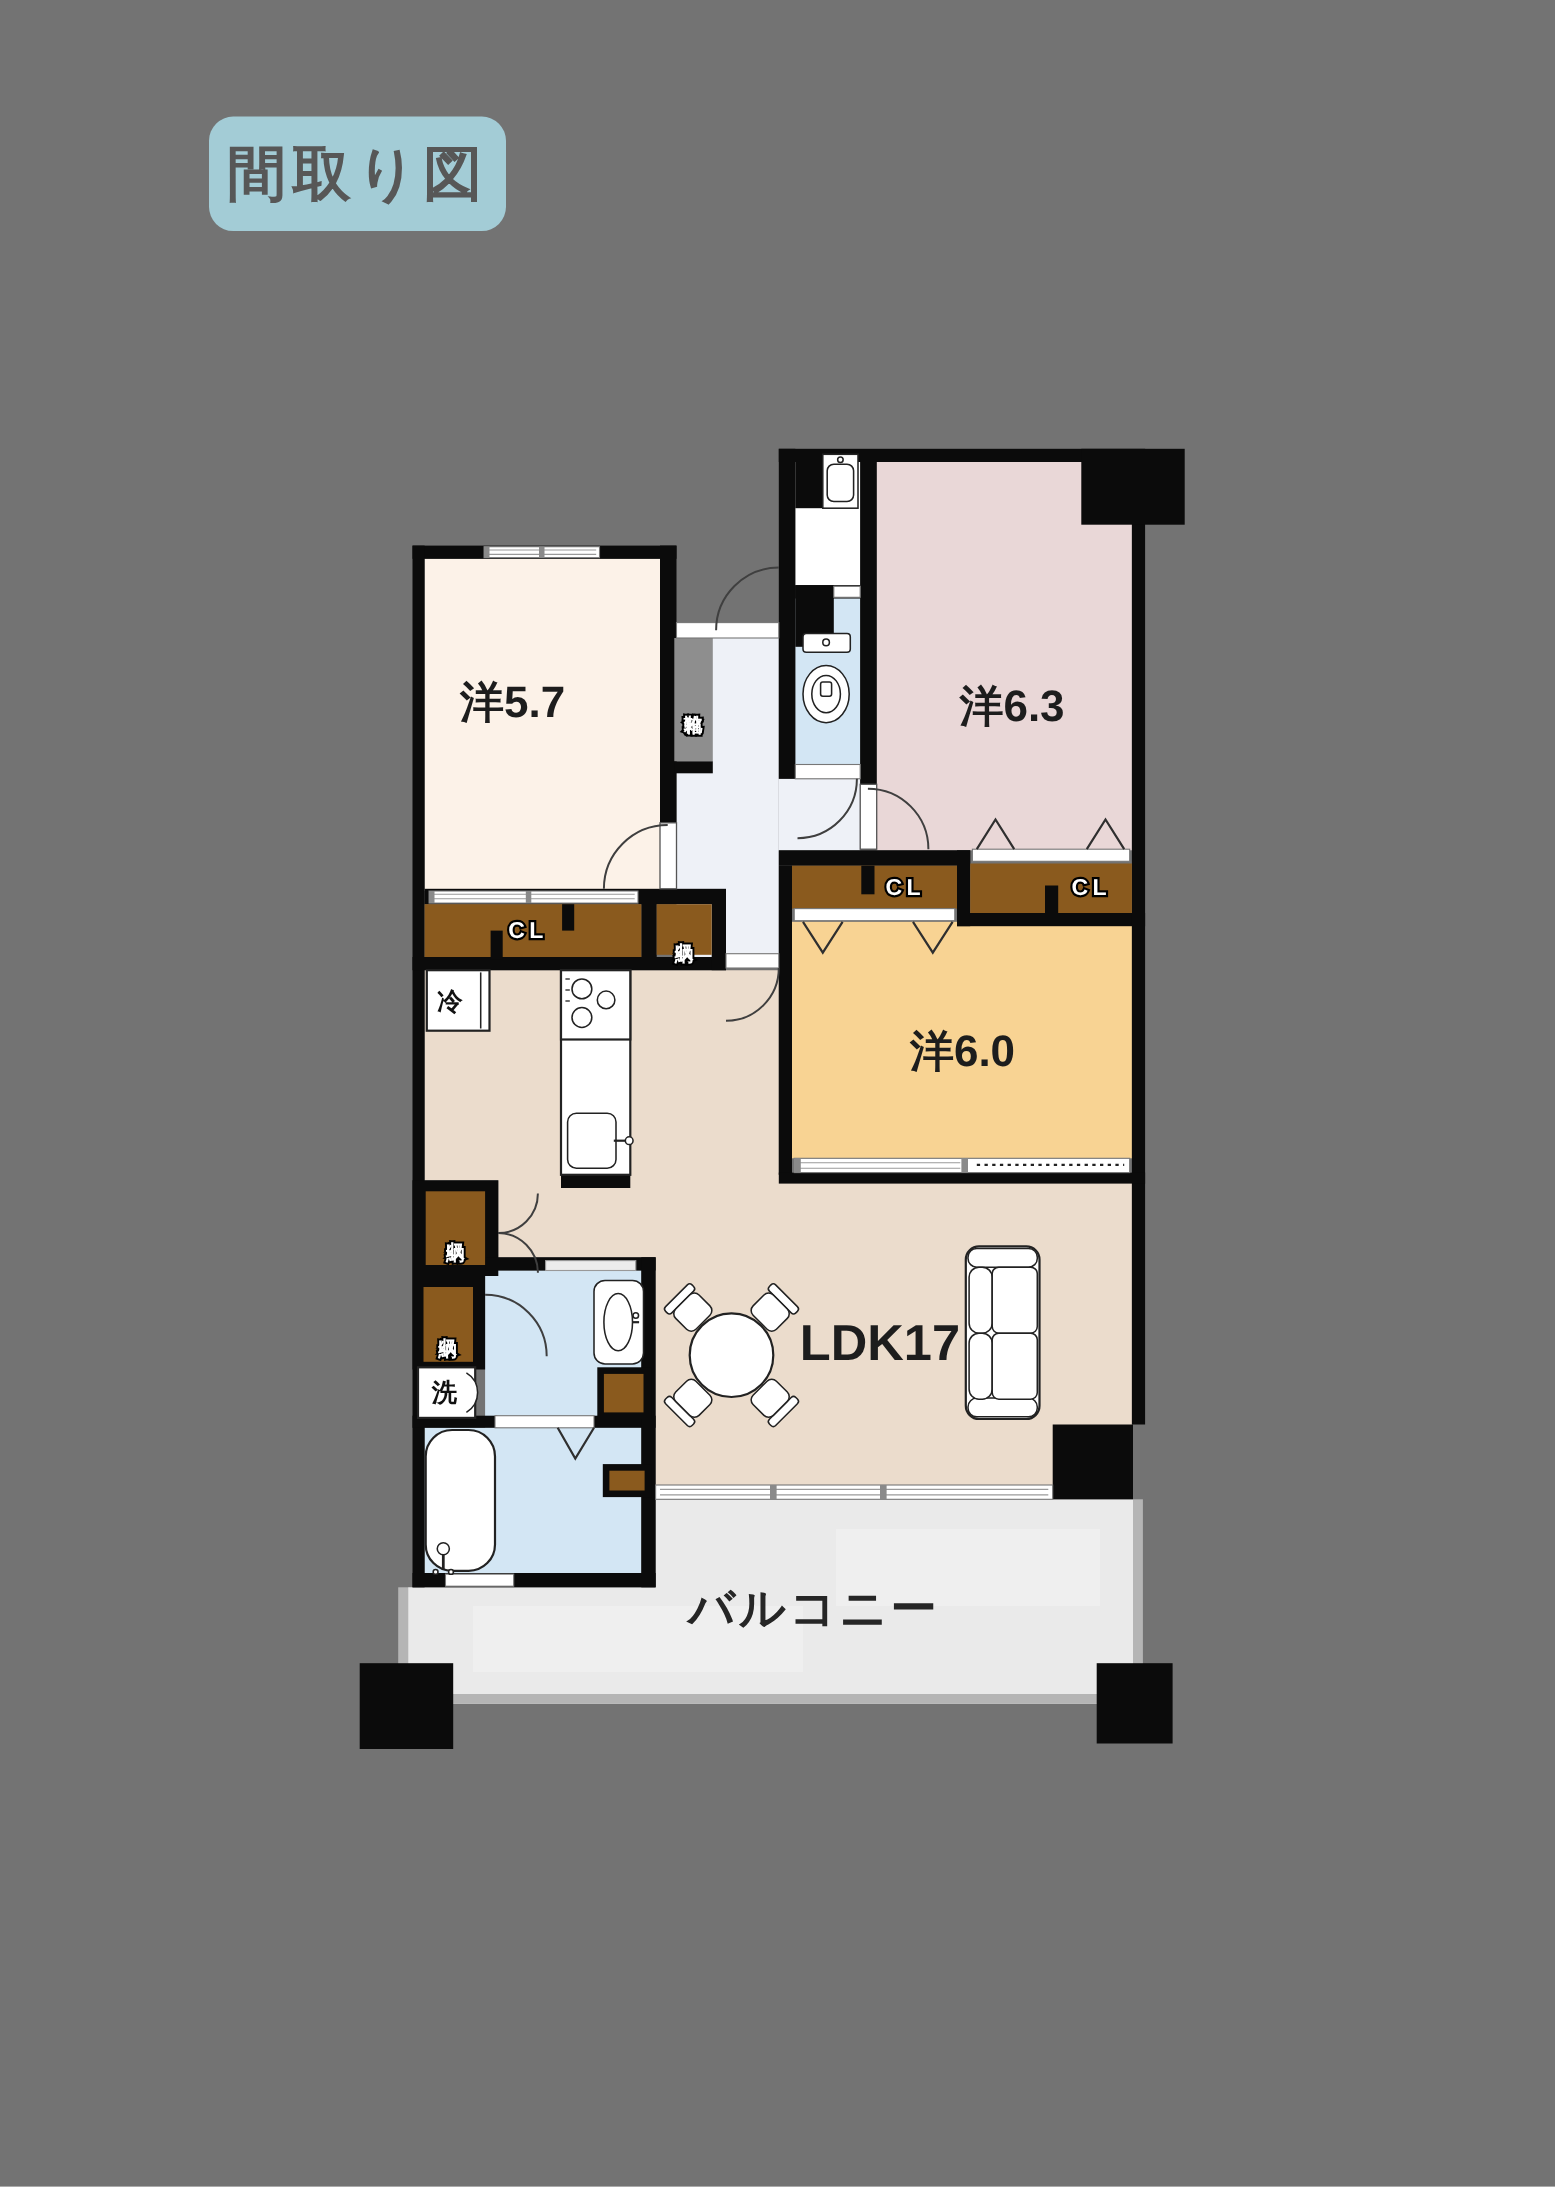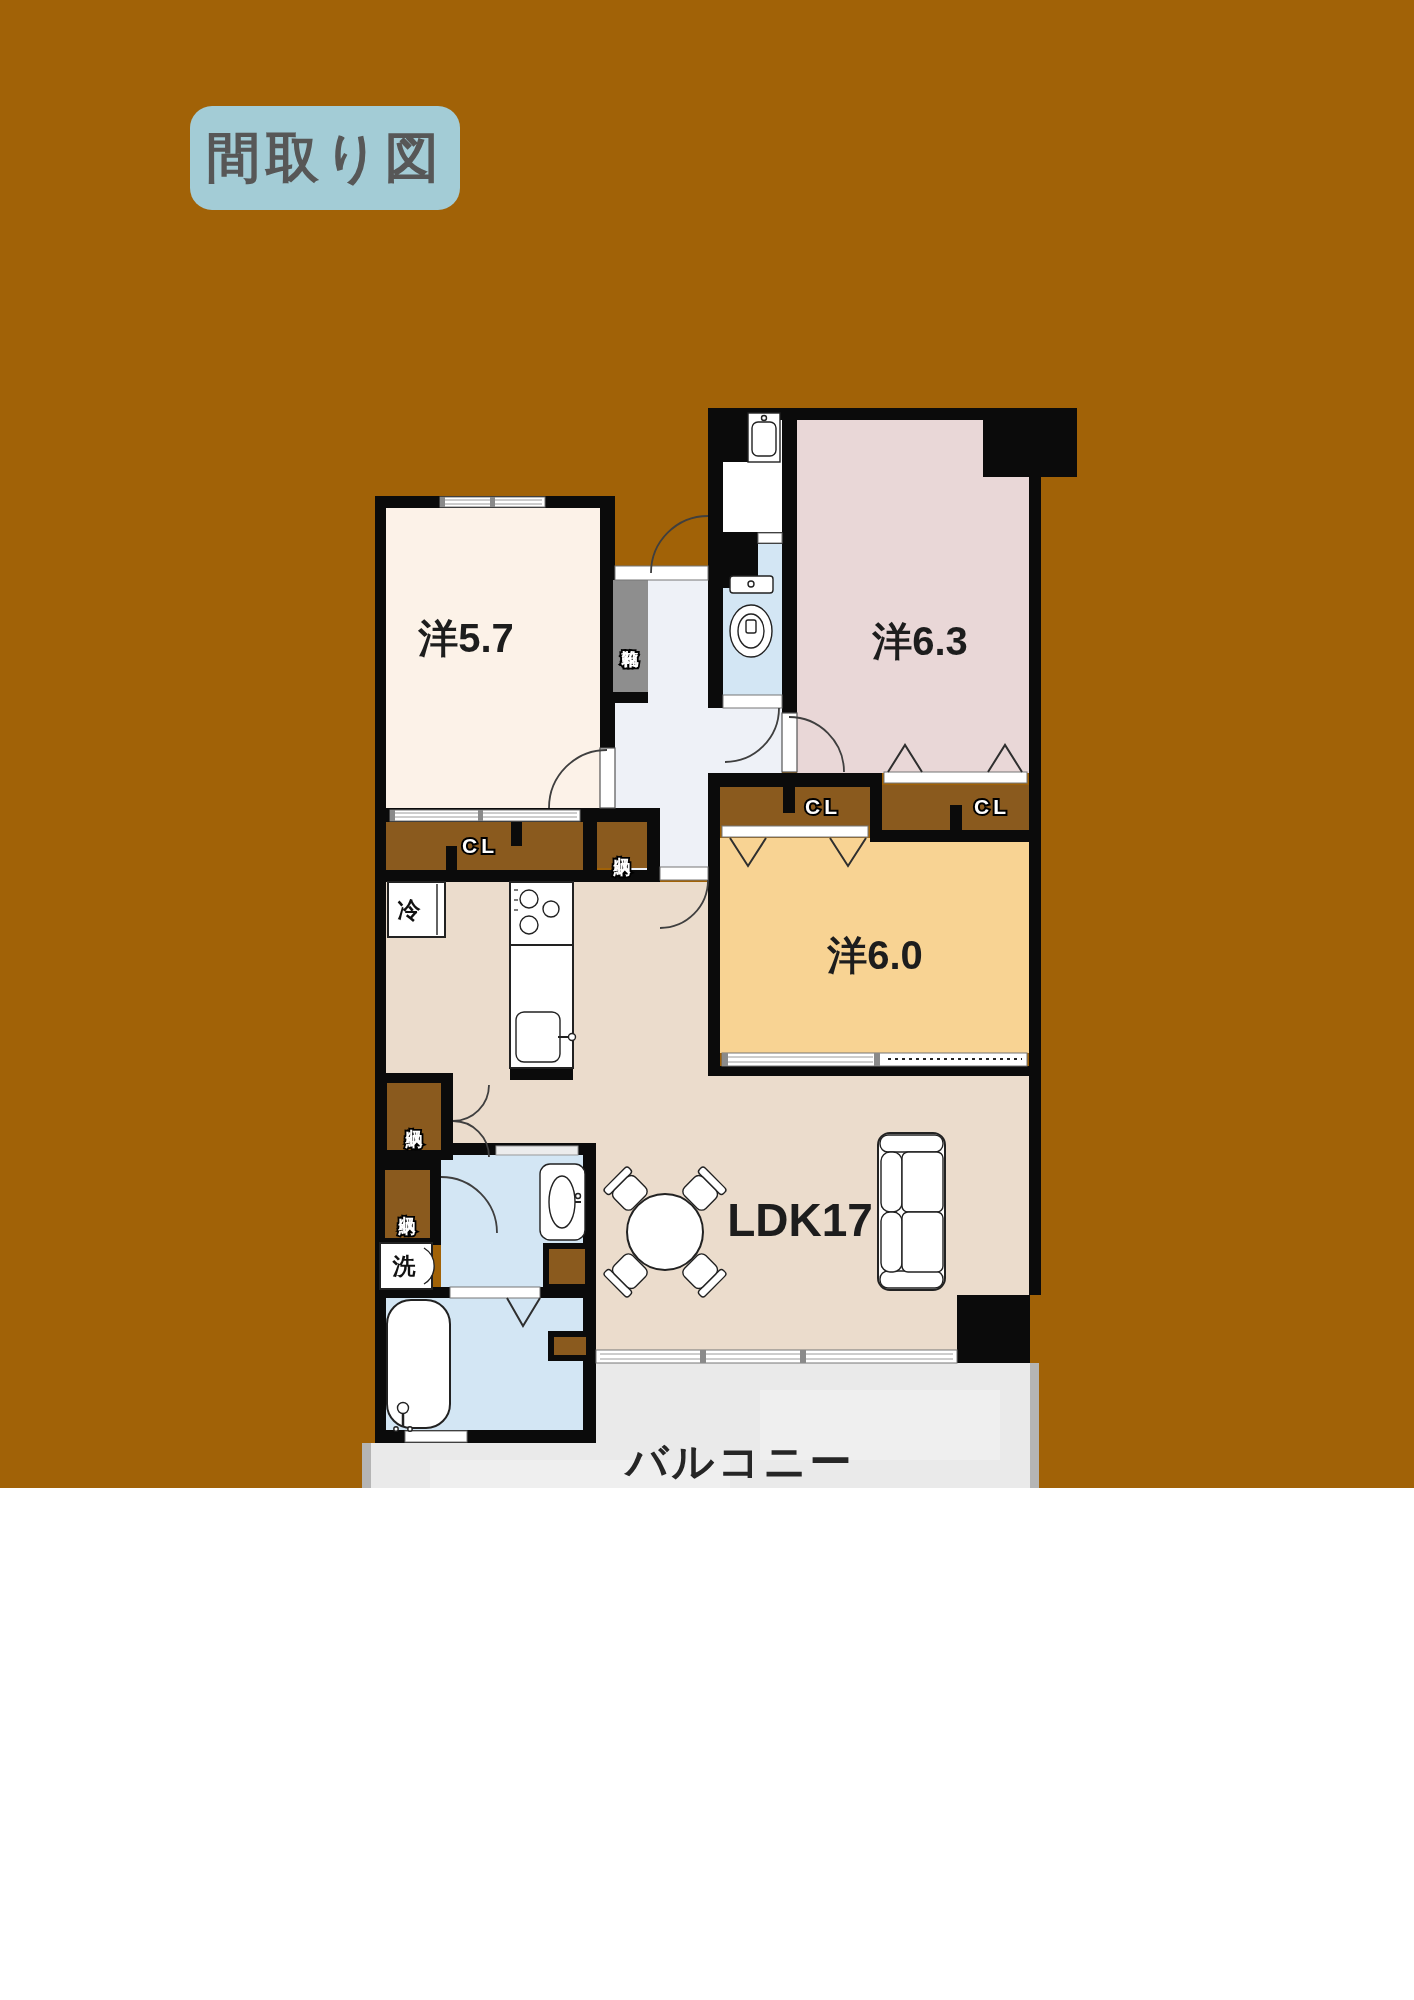--- a/index.html
+++ b/index.html
@@ -1,16 +1,16 @@
 <!DOCTYPE html>
 <html><head>
 <meta charset="utf-8">
 <style>
   html,body{margin:0;padding:0;background:#ffffff;}
-  .page{position:relative;width:1414px;height:1488px;background:#a16207;overflow:hidden;
+  .page{position:relative;width:1414px;height:1988px;background:#737373;overflow:hidden;
         font-family:"Liberation Sans","DejaVu Sans",sans-serif;}
   svg text{font-family:"Liberation Sans","DejaVu Sans",sans-serif;}
   .w{fill:#0b0b0b;}
   .shoe{fill:#8e8e8e;}
   .win{fill:#ffffff;stroke:#777;stroke-width:1;}
   .rail{stroke:#9a9a9a;stroke-width:1;fill:none;}
   .cap{fill:#8a8a8a;}
   .arc{fill:none;stroke:#3f3f3f;stroke-width:1.8;}
   .vee{fill:none;stroke:#2f2f2f;stroke-width:2;}
   .fix{fill:#ffffff;stroke:#222;stroke-width:2;}

